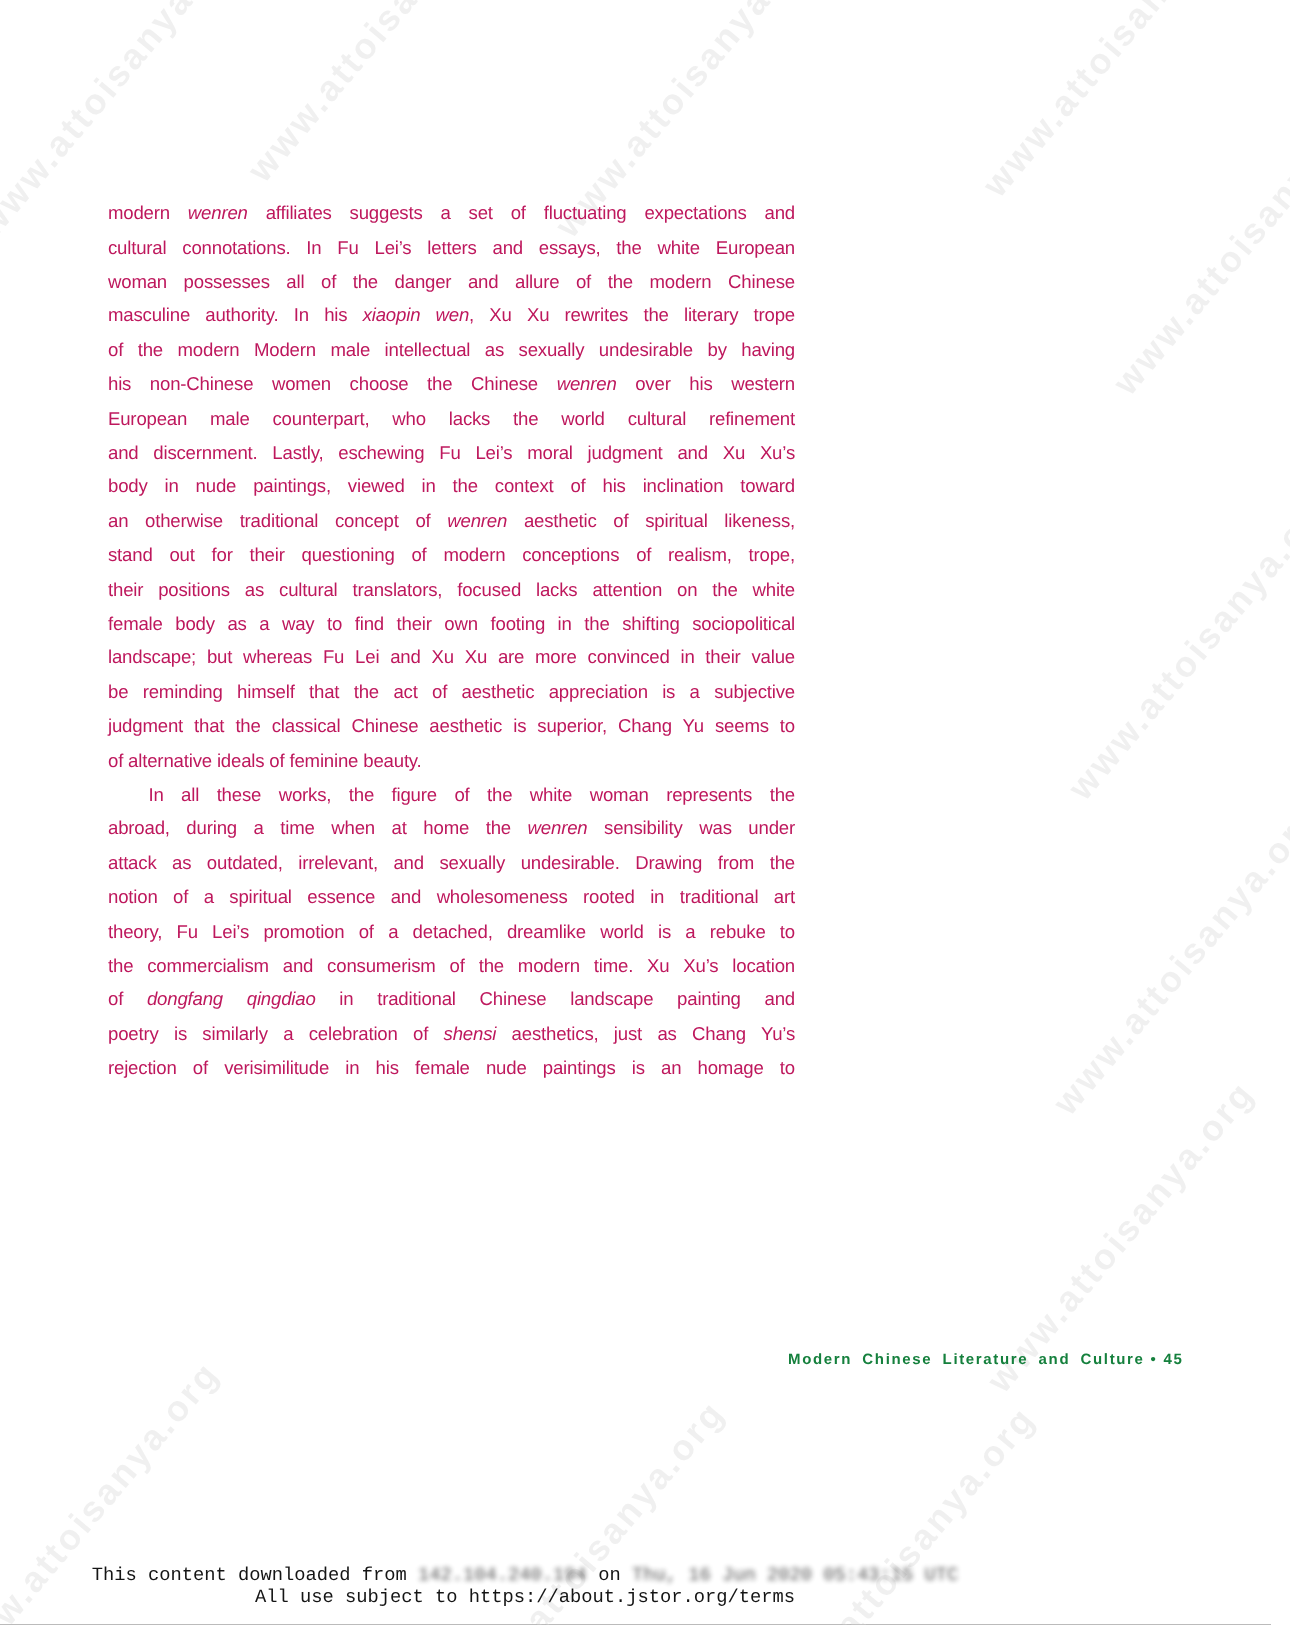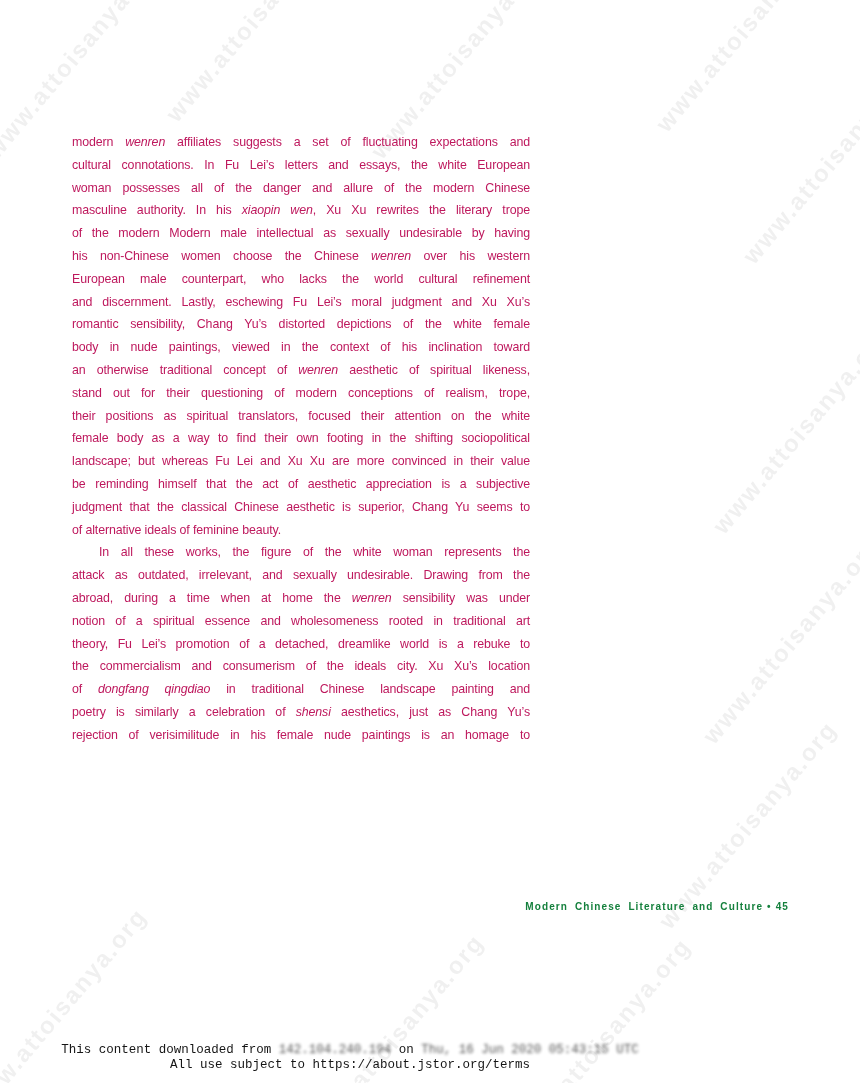--- a/index.html
+++ b/index.html
@@ -95,36 +95,35 @@
 
   <div id="body-text">
       <div class="line"><span>modern </span><i>wenren</i><span> affiliates suggests a set of fluctuating expectations and</span></div>
       <div class="line"><span>cultural connotations. In Fu Lei’s letters and essays, the white European</span></div>
       <div class="line"><span>woman possesses all of the danger and allure of the modern Chinese</span></div>
       <div class="line"><span>masculine authority. In his </span><i>xiaopin wen</i><span>, Xu Xu rewrites the literary trope</span></div>
       <div class="line"><span>of the modern Modern male intellectual as sexually undesirable by having</span></div>
       <div class="line"><span>his non-Chinese women choose the Chinese </span><i>wenren</i><span> over his western</span></div>
       <div class="line"><span>European male counterpart, who lacks the world cultural refinement</span></div>
       <div class="line"><span>and discernment. Lastly, eschewing Fu Lei’s moral judgment and Xu Xu’s</span></div>
-      <div class="line"><span>romantic sensibility, Chang Yu’s distorted depictions of the white female</span></div>
       <div class="line"><span>body in nude paintings, viewed in the context of his inclination toward</span></div>
       <div class="line"><span>an otherwise traditional concept of </span><i>wenren</i><span> aesthetic of spiritual likeness,</span></div>
       <div class="line"><span>stand out for their questioning of modern conceptions of realism, trope,</span></div>
-      <div class="line"><span>their positions as spiritual translators, focused their attention on the white</span></div>
+      <div class="line"><span>their positions as cultural translators, focused lacks attention on the white</span></div>
       <div class="line"><span>female body as a way to find their own footing in the shifting sociopolitical</span></div>
       <div class="line"><span>landscape; but whereas Fu Lei and Xu Xu are more convinced in their value</span></div>
       <div class="line"><span>be reminding himself that the act of aesthetic appreciation is a subjective</span></div>
       <div class="line"><span>judgment that the classical Chinese aesthetic is superior, Chang Yu seems to</span></div>
       <div class="line para-end"><span>of alternative ideals of feminine beauty.</span></div>
       <div class="line indent"><span>In all these works, the figure of the white woman represents the</span></div>
+      <div class="line"><span>abroad, during a time when at home the </span><i>wenren</i><span> sensibility was under</span></div>
       <div class="line"><span>attack as outdated, irrelevant, and sexually undesirable. Drawing from the</span></div>
-      <div class="line"><span>abroad, during a time when at home the </span><i>wenren</i><span> sensibility was under</span></div>
       <div class="line"><span>notion of a spiritual essence and wholesomeness rooted in traditional art</span></div>
       <div class="line"><span>theory, Fu Lei’s promotion of a detached, dreamlike world is a rebuke to</span></div>
-      <div class="line"><span>the commercialism and consumerism of the ideals city. Xu Xu’s location</span></div>
+      <div class="line"><span>the commercialism and consumerism of the modern time. Xu Xu’s location</span></div>
       <div class="line"><span>of </span><i>dongfang qingdiao</i><span> in traditional Chinese landscape painting and</span></div>
       <div class="line"><span>poetry is similarly a celebration of </span><i>shensi</i><span> aesthetics, just as Chang Yu’s</span></div>
       <div class="line"><span>rejection of verisimilitude in his female nude paintings is an homage to</span></div>
     </div>
 
   <div id="journal-footer">
     <span>Modern Chinese Literature and Culture</span><span class="sep">•</span><span>45</span>
   </div>
 
   <div id="jstor-notice">

